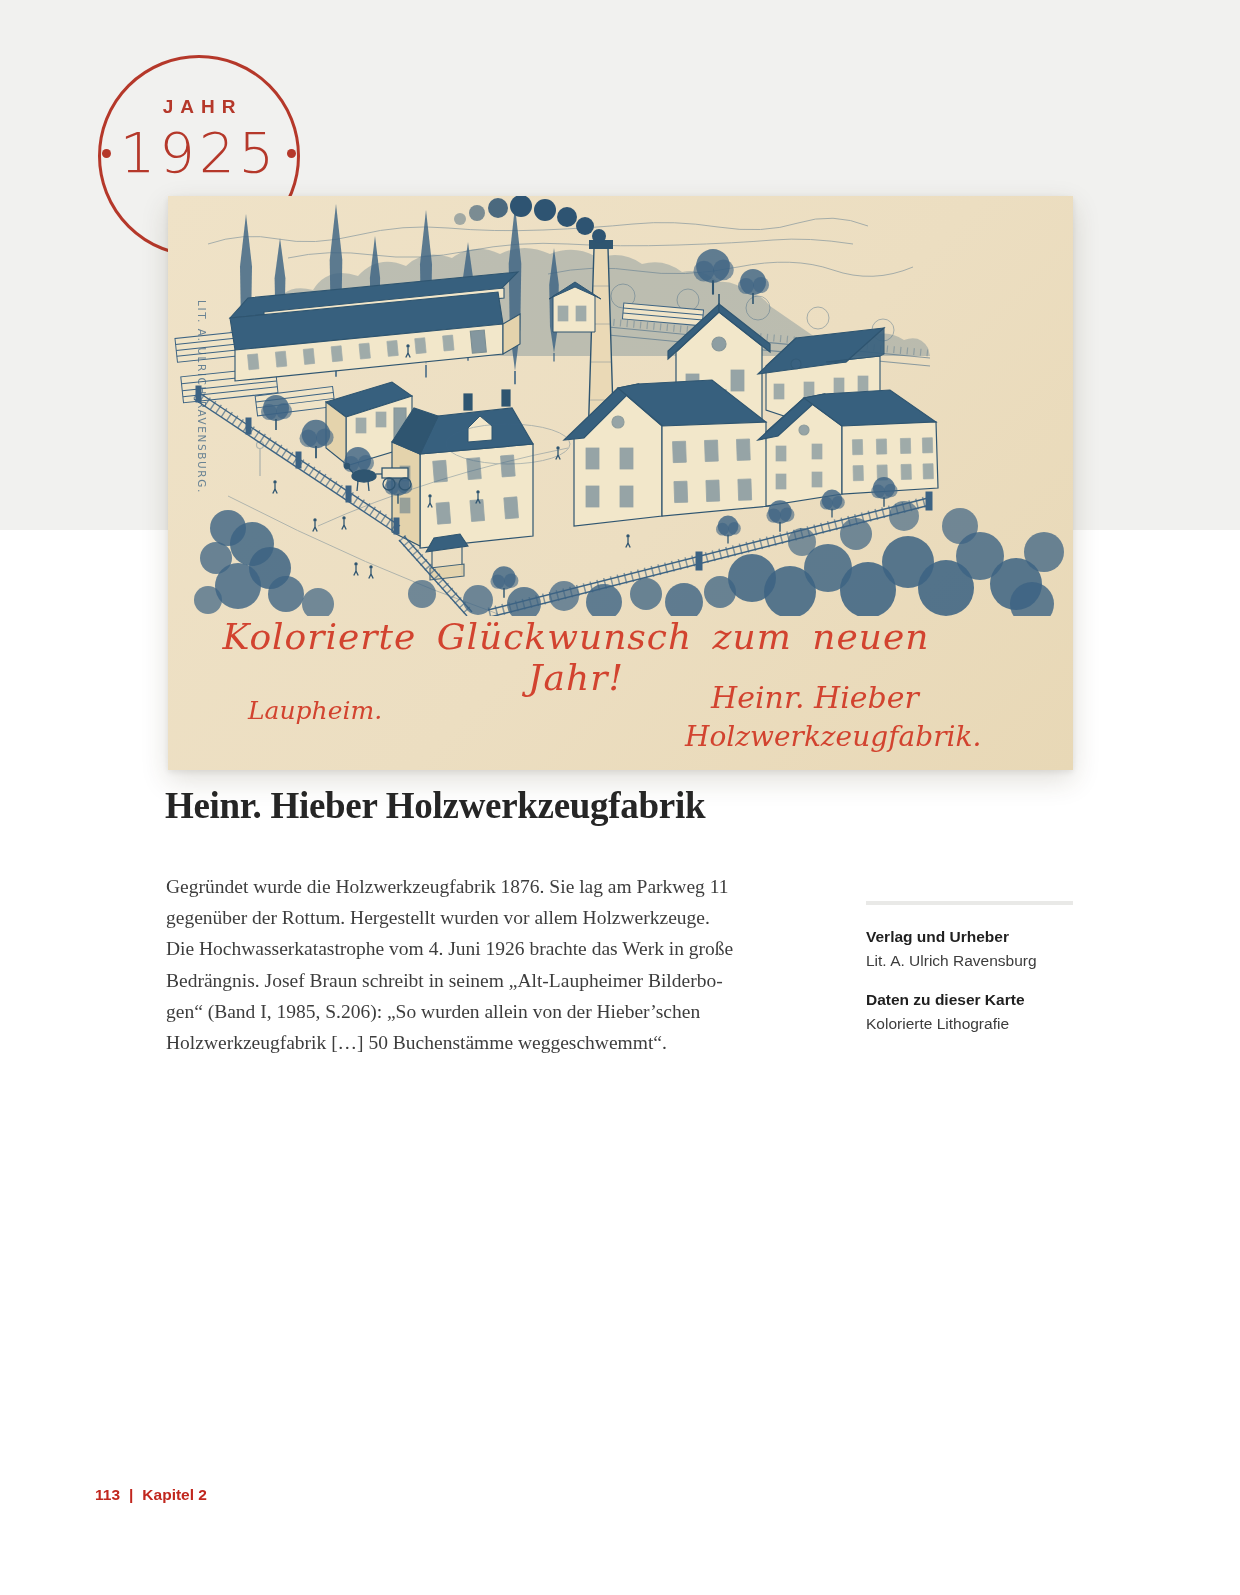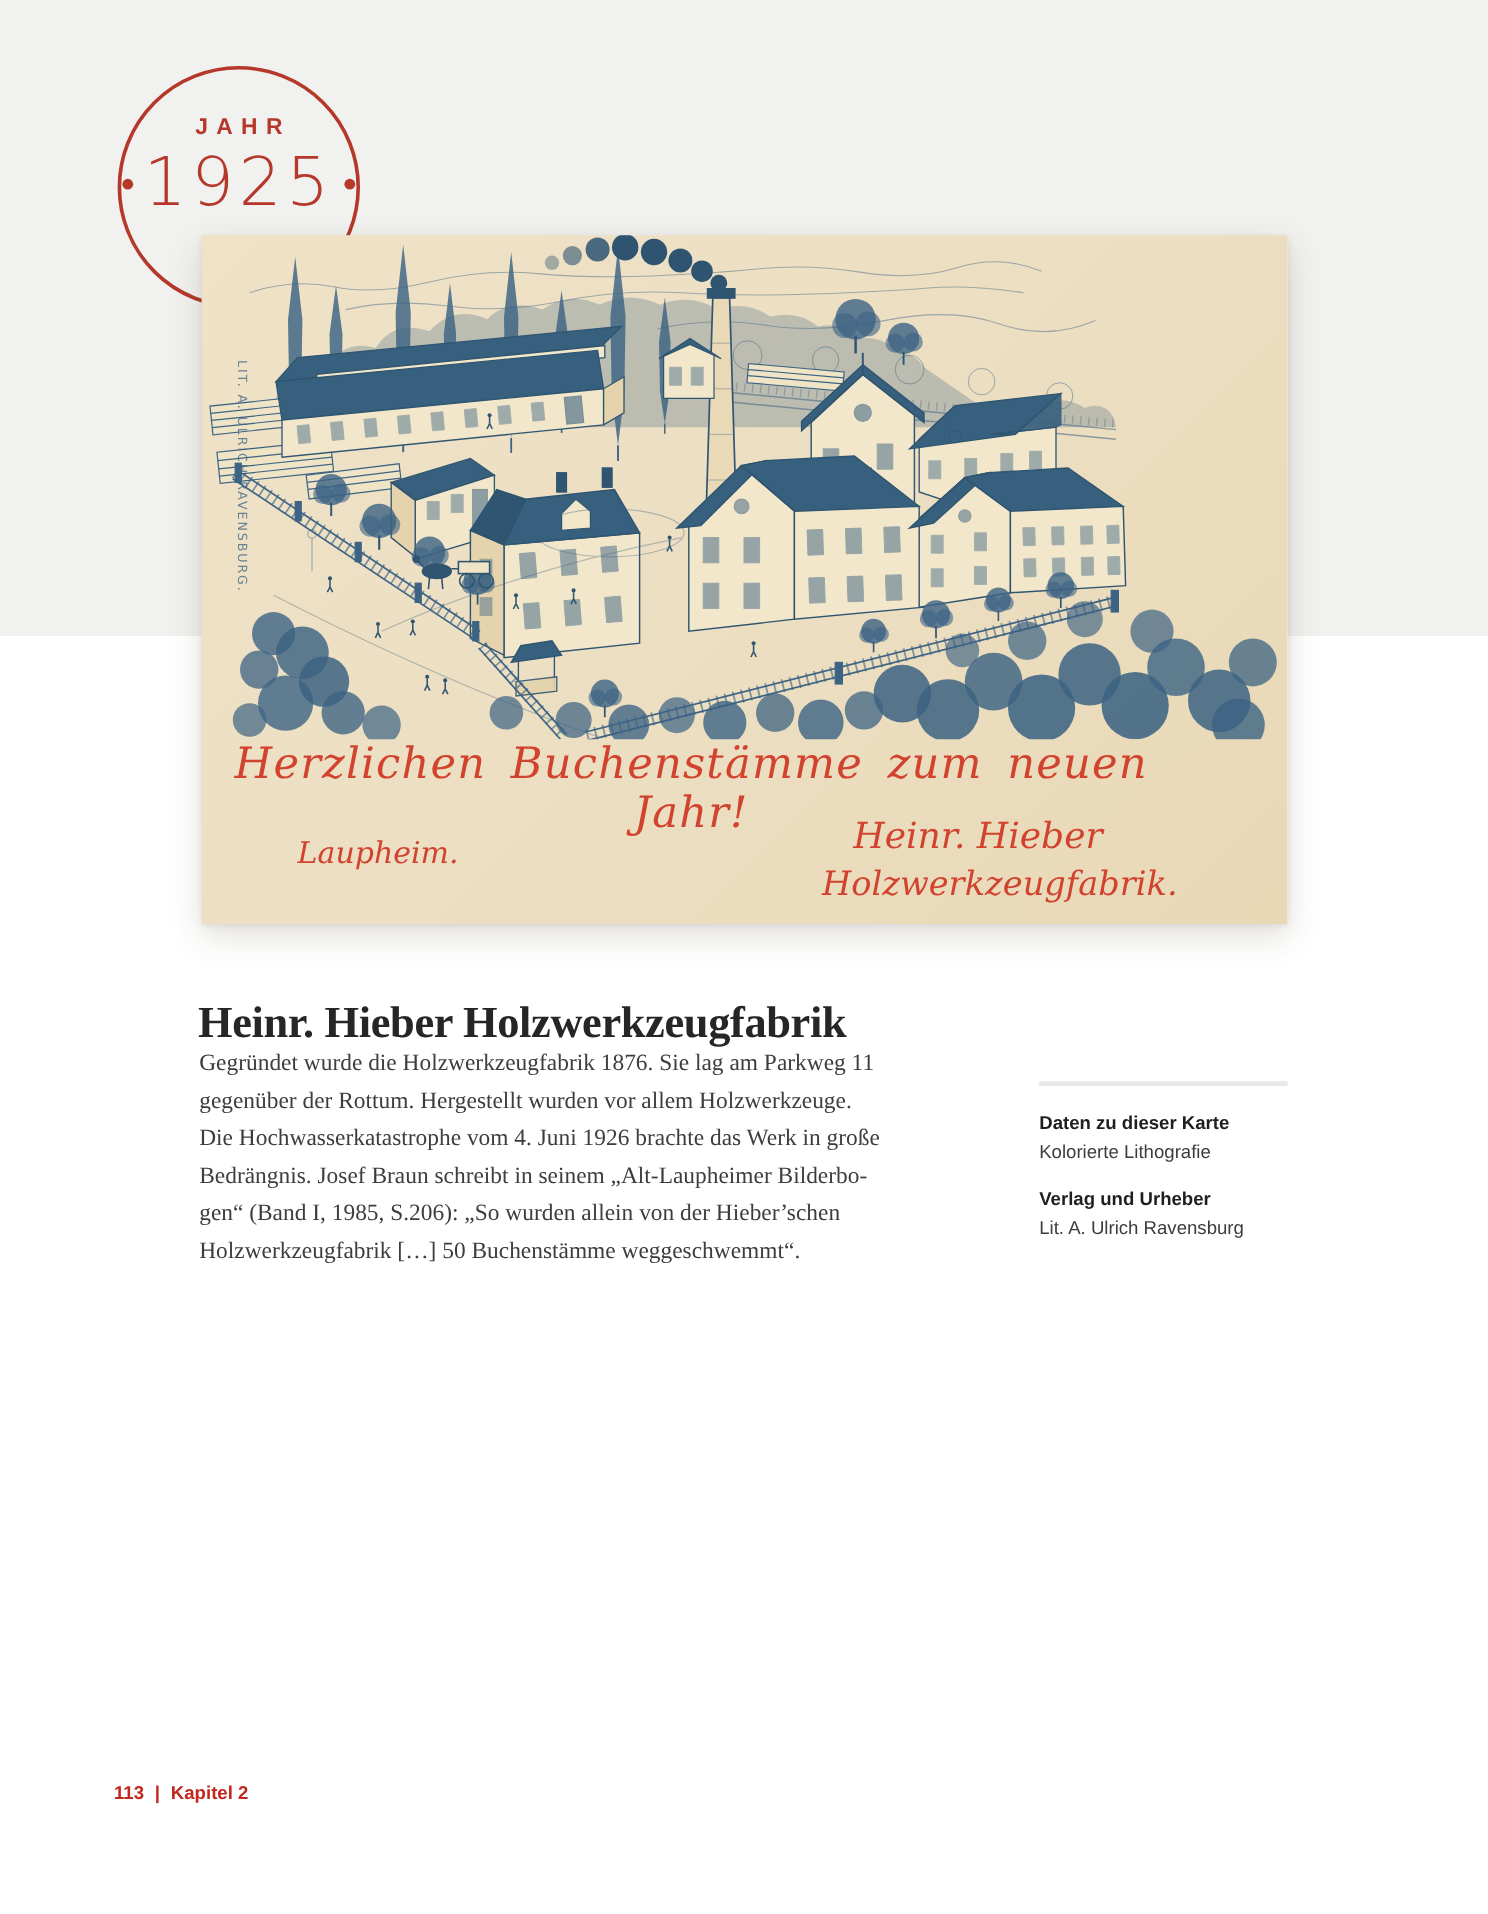--- a/index.html
+++ b/index.html
@@ -30,21 +30,21 @@
   .place{position:absolute;left:80px;top:500px;font-family:"DejaVu Serif",serif;font-style:italic;
          font-size:25px;color:#d2432f;}
   .signature{position:absolute;right:128px;top:484px;width:260px;text-align:center;
              font-family:"DejaVu Serif",serif;font-style:italic;color:#d2432f;}
   .sig-name{font-size:30px;}
   .sig-co{font-size:28px;margin-top:5px;}
   .litho-credit{font-family:"DejaVu Sans",sans-serif;font-size:10.5px;letter-spacing:1.6px;
                 fill:#3c6383;opacity:.75;text-transform:uppercase;}
 
   
-  .article-title{position:absolute;left:165px;top:806px;font-family:"Liberation Serif",serif;
+  .article-title{position:absolute;left:165px;top:759px;font-family:"Liberation Serif",serif;
                  font-weight:bold;font-size:37px;color:#262626;letter-spacing:-.3px;}
   .article-body{position:absolute;left:166px;top:871px;width:680px;font-family:"Liberation Serif",serif;
                 font-size:19.5px;line-height:31.2px;color:#3d3d3d;}
   .article-body p{margin:0 0 21px 0;}
 
   
   .sidebar{position:absolute;left:866px;top:901px;width:207px;}
   .sidebar-rule{height:4px;background:#e9e9e7;margin-bottom:20px;}
   .sidebar-heading{font-weight:bold;font-size:15.5px;color:#1f1f1f;line-height:24px;}
   .sidebar-value{font-size:15.5px;color:#3c3c3c;line-height:24px;}
@@ -411,42 +411,42 @@
           <circle cx="864" cy="408" r="22" opacity="0.8"></circle>
         <circle cx="792" cy="330" r="18" opacity="0.7"></circle>
           <circle cx="736" cy="320" r="15" opacity="0.65"></circle>
         <circle cx="688" cy="338" r="16" opacity="0.7"></circle>
           <circle cx="634" cy="346" r="14" opacity="0.65"></circle>
       </g>
 
       <text class="litho-credit" transform="rotate(90 30 104)" x="30" y="104">Lit. A. Ulrich Ravensburg.</text>
     </svg>
 
-    <div class="greeting">Herzlichen Buchenstämme zum neuen Jahr!</div>
+    <div class="greeting">Kolorierte Glückwunsch zum neuen Jahr!</div>
     <div class="place">Laupheim.</div>
     <div class="signature">
       <div class="sig-name">Heinr. Hieber</div>
       <div class="sig-co">Holzwerkzeugfabrik.</div>
     </div>
   </div>
 
   <h1 class="article-title">Heinr. Hieber Holzwerkzeugfabrik</h1>
   <div class="article-body">
     <p>Gegründet wurde die Holzwerkzeugfabrik 1876. Sie lag am Parkweg 11<br>gegenüber der Rottum. Hergestellt wurden vor allem Holzwerkzeuge.<br>Die Hochwasserkatastrophe vom 4. Juni 1926 brachte das Werk in große<br>Bedrängnis. Josef Braun schreibt in seinem „Alt-Laupheimer Bilderbo-<br>gen“ (Band I, 1985, S.206): „So wurden allein von der Hieber’schen<br>Holzwerkzeugfabrik […] 50 Buchenstämme weggeschwemmt“.</p>
   </div>
 
   <aside class="sidebar">
     <div class="sidebar-rule"></div>
     <div class="sidebar-group">
+      <div class="sidebar-heading">Verlag und Urheber</div>
+      <div class="sidebar-value">Lit. A. Ulrich Ravensburg</div>
+    </div>
+    <div class="sidebar-group">
       <div class="sidebar-heading">Daten zu dieser Karte</div>
       <div class="sidebar-value">Kolorierte Lithografie</div>
-    </div>
-    <div class="sidebar-group">
-      <div class="sidebar-heading">Verlag und Urheber</div>
-      <div class="sidebar-value">Lit. A. Ulrich Ravensburg</div>
     </div>
   </aside>
 
   <div class="footer">
     <span>113</span>
     <span>|</span>
     <span>Kapitel 2</span>
   </div>
 </div>
 

